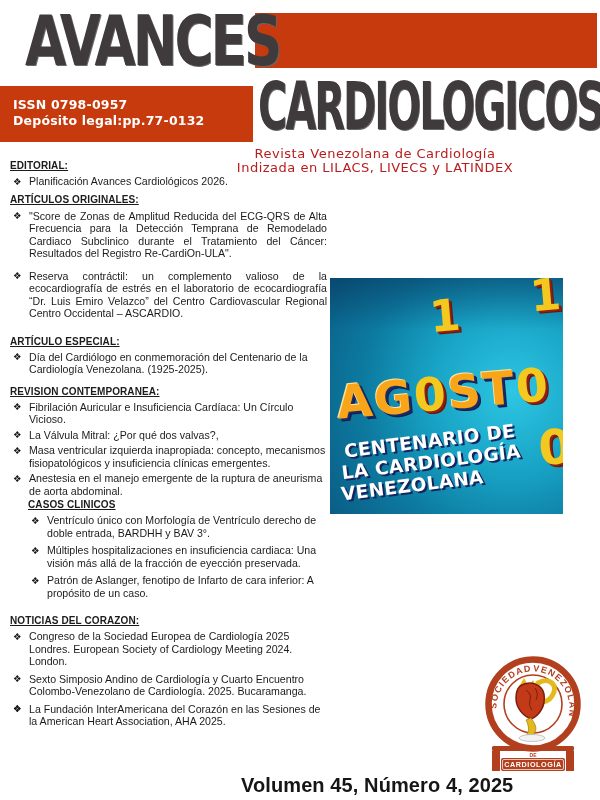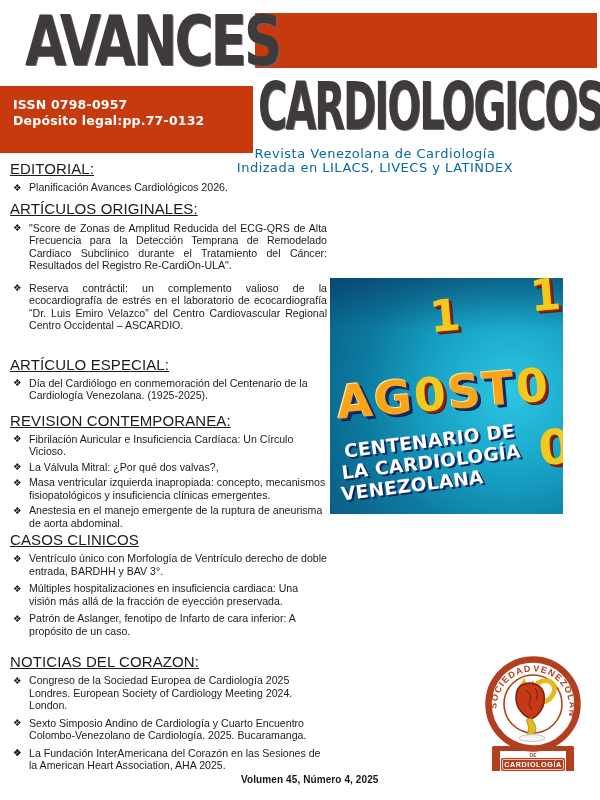--- a/index.html
+++ b/index.html
@@ -1,45 +1,45 @@
 <!DOCTYPE html>
 <html><head>
 <meta charset="utf-8">
 <style>
   html,body{margin:0;padding:0;background:#fff;}
   .page{position:relative;width:600px;height:800px;background:#fff;overflow:hidden;
         font-family:"Liberation Sans",sans-serif;border-radius:19px;}
 
   
   .bar-top{position:absolute;left:255px;top:13px;width:342px;height:55px;background:#c63a0e;}
-  .bar-left{position:absolute;left:0;top:86px;width:253px;height:67px;background:#c63a0e;
+  .bar-left{position:absolute;left:0;top:86px;width:253px;height:56px;background:#c63a0e;
             color:#fff;box-sizing:border-box;padding:11px 0 0 13px;}
   .bar-left .ln{font-family:"DejaVu Sans",sans-serif;font-weight:bold;font-size:12.5px;
                 line-height:16px;letter-spacing:.2px;}
   .title1{position:absolute;left:25px;top:6px;margin:0;z-index:2;color:#3f3a3c;
           font-family:"DejaVu Sans",sans-serif;font-weight:bold;font-size:56px;line-height:1;
           letter-spacing:-3px;transform:scale(.95,1.25);transform-origin:top left;
           text-shadow:1px 1px 0 #6b6668;}
   .title2{position:absolute;left:258px;top:74px;margin:0;z-index:2;color:#3f3a3c;
           font-family:"DejaVu Sans",sans-serif;font-weight:bold;font-size:50px;line-height:1;
           letter-spacing:-2.5px;transform:scale(.80,1.30);transform-origin:top left;
           text-shadow:1px 1px 0 #6b6668;}
   .subtitle{position:absolute;left:215px;top:147px;width:320px;text-align:center;
-            color:#0369a1;font-family:"DejaVu Sans",sans-serif;font-size:13px;
+            color:#b91c1c;font-family:"DejaVu Sans",sans-serif;font-size:13px;
             line-height:14px;letter-spacing:.5px;}
 
   
   .toc{position:absolute;left:10px;top:160px;width:317px;color:#1b1b1b;}
-  .toc h3{margin:0;font-size:15px;font-weight:normal;text-decoration:underline;
+  .toc h3{margin:0;font-size:10px;font-weight:bold;text-decoration:underline;
           letter-spacing:.1px;}
   .sec{margin-top:0;}
   .s1{margin-top:6px;}
-  .s2{margin-top:24px;}
+  .s2{margin-top:16px;}
   .s3{margin-top:10px;}
-  .s4{margin-top:2px;}
+  .s4{margin-top:2px;margin-left:18px;}
   .s5{margin-top:16px;}
   .item{position:relative;padding-left:19px;margin-top:4px;font-size:10.6px;line-height:12.5px;}
   .s1 .item{margin-top:5px;}
   .s1 .item + .item{margin-top:10px;}
   .s3 .item,.s4 .item,.s5 .item{margin-top:3px;}
   .s3 .item:first-of-type,.s4 .item:first-of-type,.s5 .item:first-of-type{margin-top:4px;}
   .s4 .item,.s5 .item{margin-top:5px;}
   .just{text-align:justify;}
   .blt{position:absolute;left:3px;top:.5px;font-size:9.5px;color:#141414;}
 
@@ -60,21 +60,21 @@
   .wo{color:#f8a519;text-shadow:-1px -1px 0 #ffe3a0,2px 2px 0 #1b2a66,3px 3px 0 #131f4e;}
   .wy{color:#f4c91f;text-shadow:2px 2px 0 #8f2012,3px 3px 0 #6d150b;}
   .tagline{position:absolute;left:16px;top:152px;transform:rotate(-7deg);color:#fff;
            font-family:"DejaVu Sans",sans-serif;font-weight:bold;font-size:18.5px;
            line-height:21px;letter-spacing:.3px;text-shadow:2px 2px 0 #15245e;}
   .tagline div:nth-child(2){margin-left:-5px;}
   .tagline div:nth-child(3){margin-left:-8px;}
 
   
   .seal{position:absolute;left:480px;top:654px;width:106px;height:120px;}
-  .footer{position:absolute;left:241px;top:774px;font-weight:bold;font-size:10px;
+  .footer{position:absolute;left:241px;top:774px;font-weight:bold;font-size:20px;
           color:#161616;letter-spacing:.1px;}
 </style>
 </head>
 <body>
 
 <div class="page">
 
   <div class="bar-top"></div>
   <h1 class="title1">AVANCES</h1>
 

